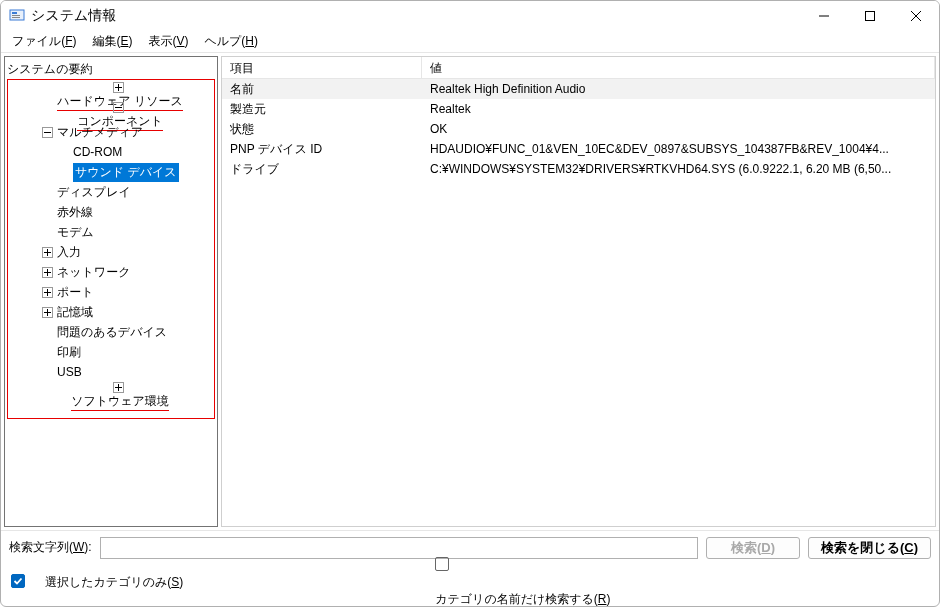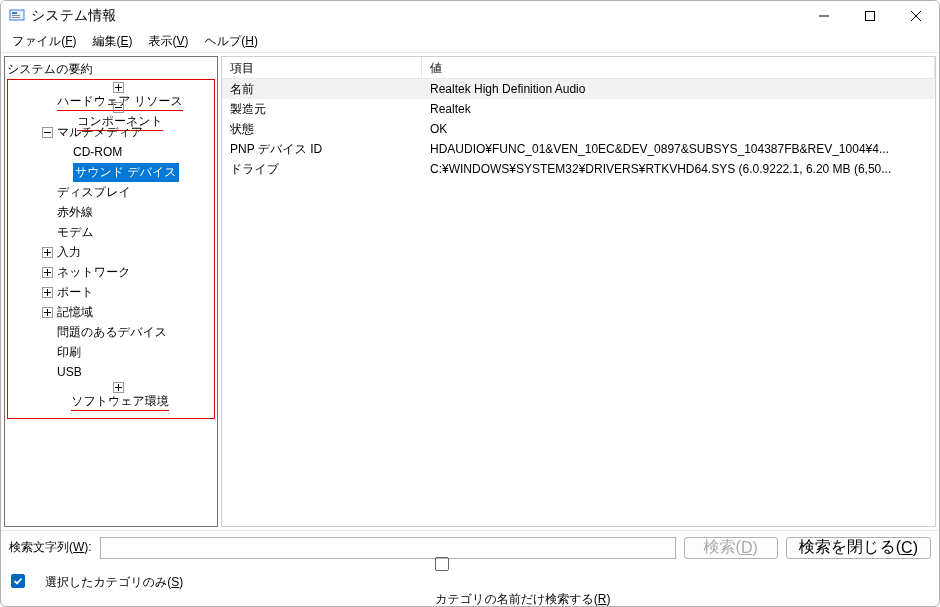--- a/index.html
+++ b/index.html
@@ -135,24 +135,25 @@
   font-size: 12px;
 }
 .btn {
   height: 22px;
   min-width: 94px;
   border: 1px solid #b0b0b0;
   background: #fdfdfd;
   border-radius: 3px;
   padding: 0 12px;
   font-family: inherit;
-  font-size: 16px;
+  font-size: 13px;
   display: inline-flex;
   align-items: center;
   justify-content: center;
+  font-weight: bold;
 }
 .btn.disabled { color: #a9a9a9; }
 .optbar {
   height: 36px;
   display: flex;
   align-items: center;
   padding: 0 10px;
   gap: 8px;
 }
 .opt { display: flex; align-items: flex-start; gap: 20px; }

